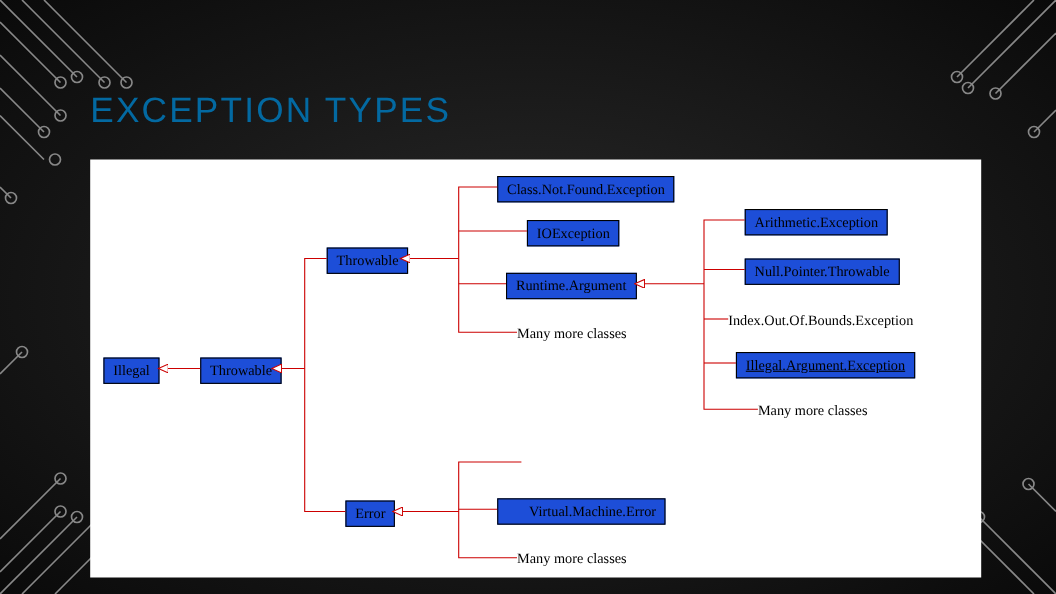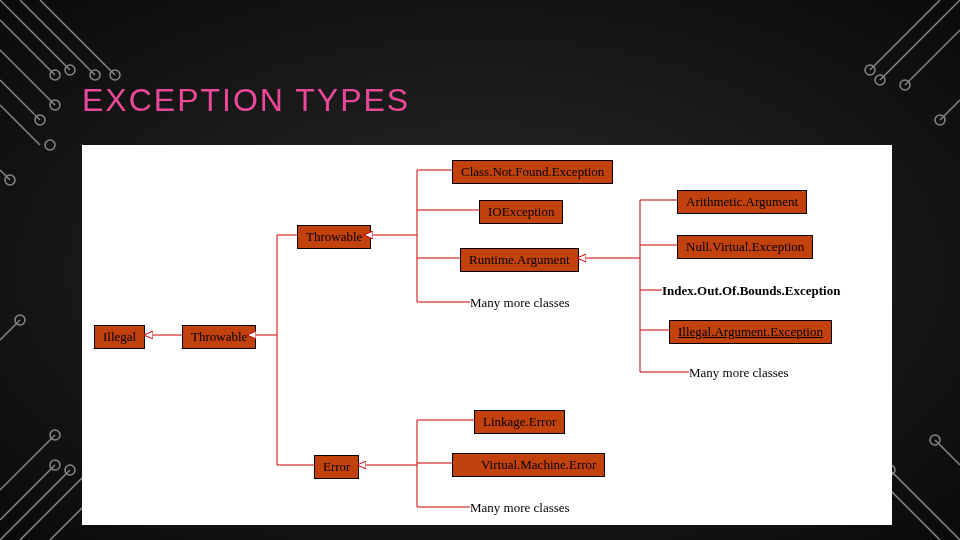--- a/index.html
+++ b/index.html
@@ -14,42 +14,42 @@
   .circuit-bg {
     position: absolute;
     top: 0; left: 0;
     width: 100%; height: 100%;
     z-index: 1;
   }
   .title {
     position: absolute;
     top: 82px;
     left: 82px;
-    color: #ec4899;
+    color: #0369a1;
     font-size: 32px;
     font-weight: 300;
     letter-spacing: 2px;
     z-index: 10;
   }
   .diagram-panel {
     position: absolute;
     top: 145px;
     left: 82px;
     width: 810px;
     height: 380px;
     background: #fff;
     z-index: 5;
   }
   .node {
     position: absolute;
     border: 1px solid #000;
     padding: 3px 8px;
     font-family: "Times New Roman", serif;
     font-size: 13px;
-    background: #c2410c;
+    background: #1d4ed8;
     white-space: nowrap;
   }
   .label {
     position: absolute;
     font-family: "Times New Roman", serif;
     font-size: 13px;
     white-space: nowrap;
   }
   svg.connectors {
     position: absolute;
@@ -120,27 +120,26 @@
   <div class="node" style="left:100px; top:180px;">Throwable</div>
 
   <div class="node" style="left:215px; top:80px;">Throwable</div>
   <div class="node" style="left:232px; top:310px;">Error</div>
 
   <div class="node" style="left:370px; top:15px;">Class.Not.Found.Exception</div>
   <div class="node" style="left:397px; top:55px;">IOException</div>
   <div class="node" style="left:378px; top:103px;">Runtime.Argument</div>
   <div class="label" style="left:388px; top:150px;">Many more classes</div>
 
-  <div class="node" style="left:392px; top:265px;">Linkage.Error</div>
   <div class="node" style="left:370px; top:308px;padding-left:28px;">Virtual.Machine.Error</div>
   <div class="label" style="left:388px; top:355px;">Many more classes</div>
 
-  <div class="node" style="left:595px; top:45px;">Arithmetic.Argument</div>
-  <div class="node" style="left:595px; top:90px;">Null.Virtual.Exception</div>
-  <div class="label" style="left:580px; top:138px;font-weight:bold;">Index.Out.Of.Bounds.Exception</div>
+  <div class="node" style="left:595px; top:45px;">Arithmetic.Exception</div>
+  <div class="node" style="left:595px; top:90px;">Null.Pointer.Throwable</div>
+  <div class="label" style="left:580px; top:138px;">Index.Out.Of.Bounds.Exception</div>
   <div class="node" style="left:587px; top:175px;text-decoration:underline;">Illegal.Argument.Exception</div>
   <div class="label" style="left:607px; top:220px;">Many more classes</div>
 
   <svg class="connectors" viewBox="0 0 810 380">
     <defs>
       <marker id="tri" markerWidth="10" markerHeight="8" refX="9" refY="4" orient="auto">
         <path d="M0,0 L9,4 L0,8 Z" fill="#fff" stroke="#cc0000" stroke-width="1"></path>
       </marker>
     </defs>
     <g stroke="#cc0000" stroke-width="1" fill="none">

